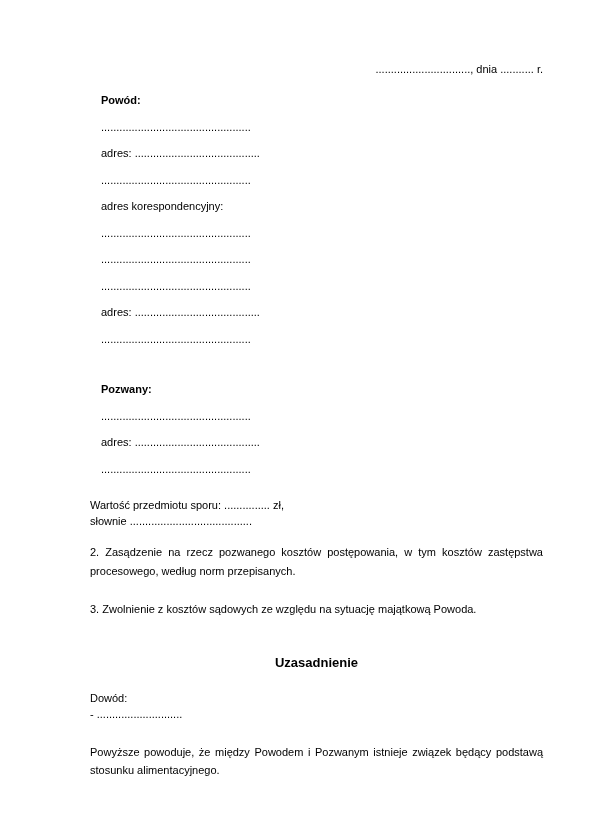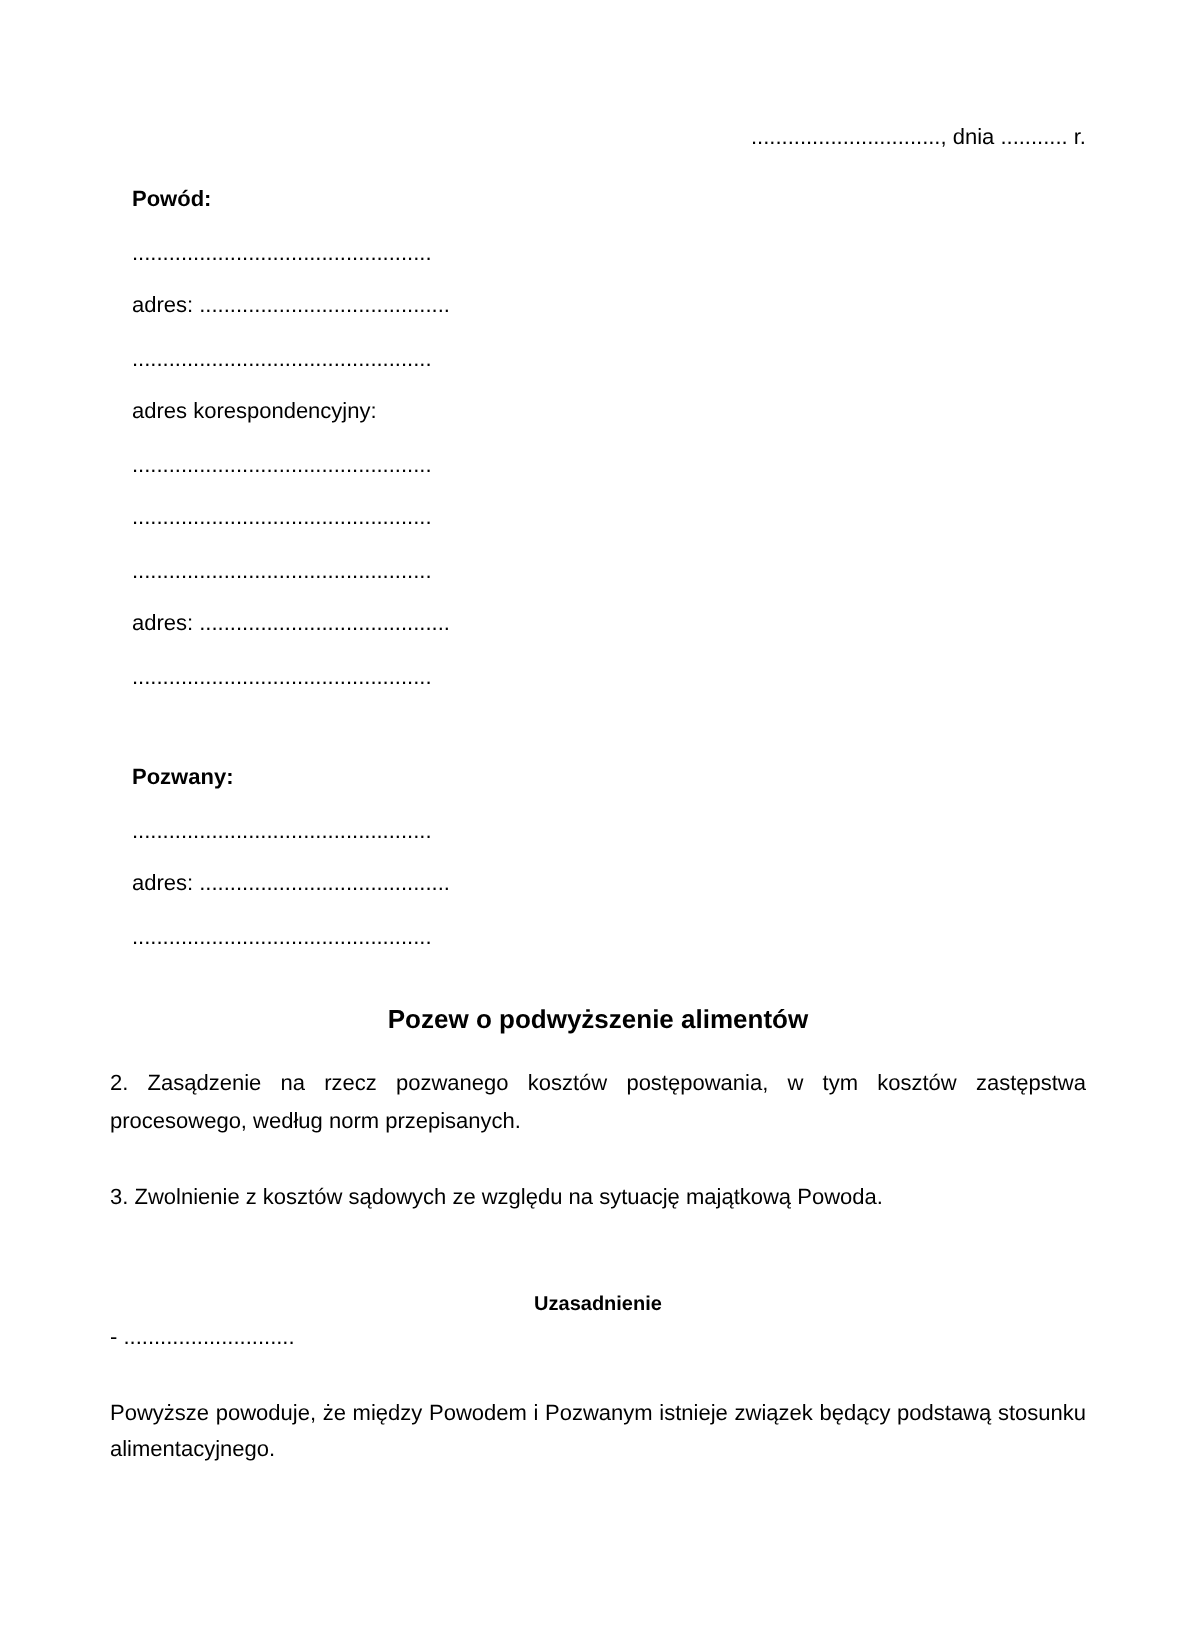--- a/index.html
+++ b/index.html
@@ -1,21 +1,21 @@
 <!DOCTYPE html>
 <html><head>
 <meta charset="utf-8">
 <style>
   html, body { margin: 0; padding: 0; background: #ffffff; }
   .page {
     position: relative;
     width: 600px;
     height: 825px;
     box-sizing: border-box;
-    padding: 62px 57px 0 55px;
+    padding: 62px 57px 0 90px;
     background: #ffffff;
     font-family: "Liberation Sans", sans-serif;
     font-size: 11px;
     color: #000000;
     overflow: hidden;
   }
   .date-line {
     text-align: right;
     line-height: 15px;
     margin: 0 0 16px 0;
@@ -42,21 +42,21 @@
   }
   .claim {
     margin: 0;
     line-height: 19px;
     text-align: justify;
   }
   .claim-1 { margin-top: 11px; }
   .claim-2 { margin-top: 14px; }
   .claim-3 { margin-top: 19px; }
   .justification-heading {
-    font-size: 10px;
+    font-size: 13px;
     font-weight: bold;
     text-align: center;
     margin: 36px 0 0 0;
     line-height: 16px;
   }
   .relationship-line { margin: 22px 0 0 0; line-height: 16px; }
   .evidence-heading  { margin: 19px 0 0 0; line-height: 16px; }
   .evidence-item     { margin: 0; line-height: 16px; }
   .closing {
     margin: 21px 0 0 0;
@@ -89,27 +89,31 @@
 
   <div class="block-gap"></div>
 
   <div class="party-block">
     <p class="heading">Pozwany:</p>
     <p>.................................................</p>
     <p>adres: .........................................</p>
     <p>.................................................</p>
   </div>
 
+  <div class="value-block">
+    <p>Wartość przedmiotu sporu: ............... zł,</p>
+    <p>słownie ........................................</p>
+  </div>
 
-  <h1 class="doc-title">Pozew o podwyższenie alimentów</h1>
 
 
   <p class="claim claim-2">2. Zasądzenie na rzecz pozwanego kosztów postępowania, w tym kosztów zastępstwa procesowego, według norm przepisanych.</p>
   <p class="claim claim-3">3. Zwolnienie z kosztów sądowych ze względu na sytuację majątkową Powoda.</p>
 
   <h2 class="justification-heading">Uzasadnienie</h2>
 
 
+  <p class="evidence-heading">Dowód:</p>
   <p class="evidence-item">- ............................</p>
 
   <p class="closing">Powyższe powoduje, że między Powodem i Pozwanym istnieje związek będący podstawą stosunku alimentacyjnego.</p>
 
 </div>
 
 </body></html>

